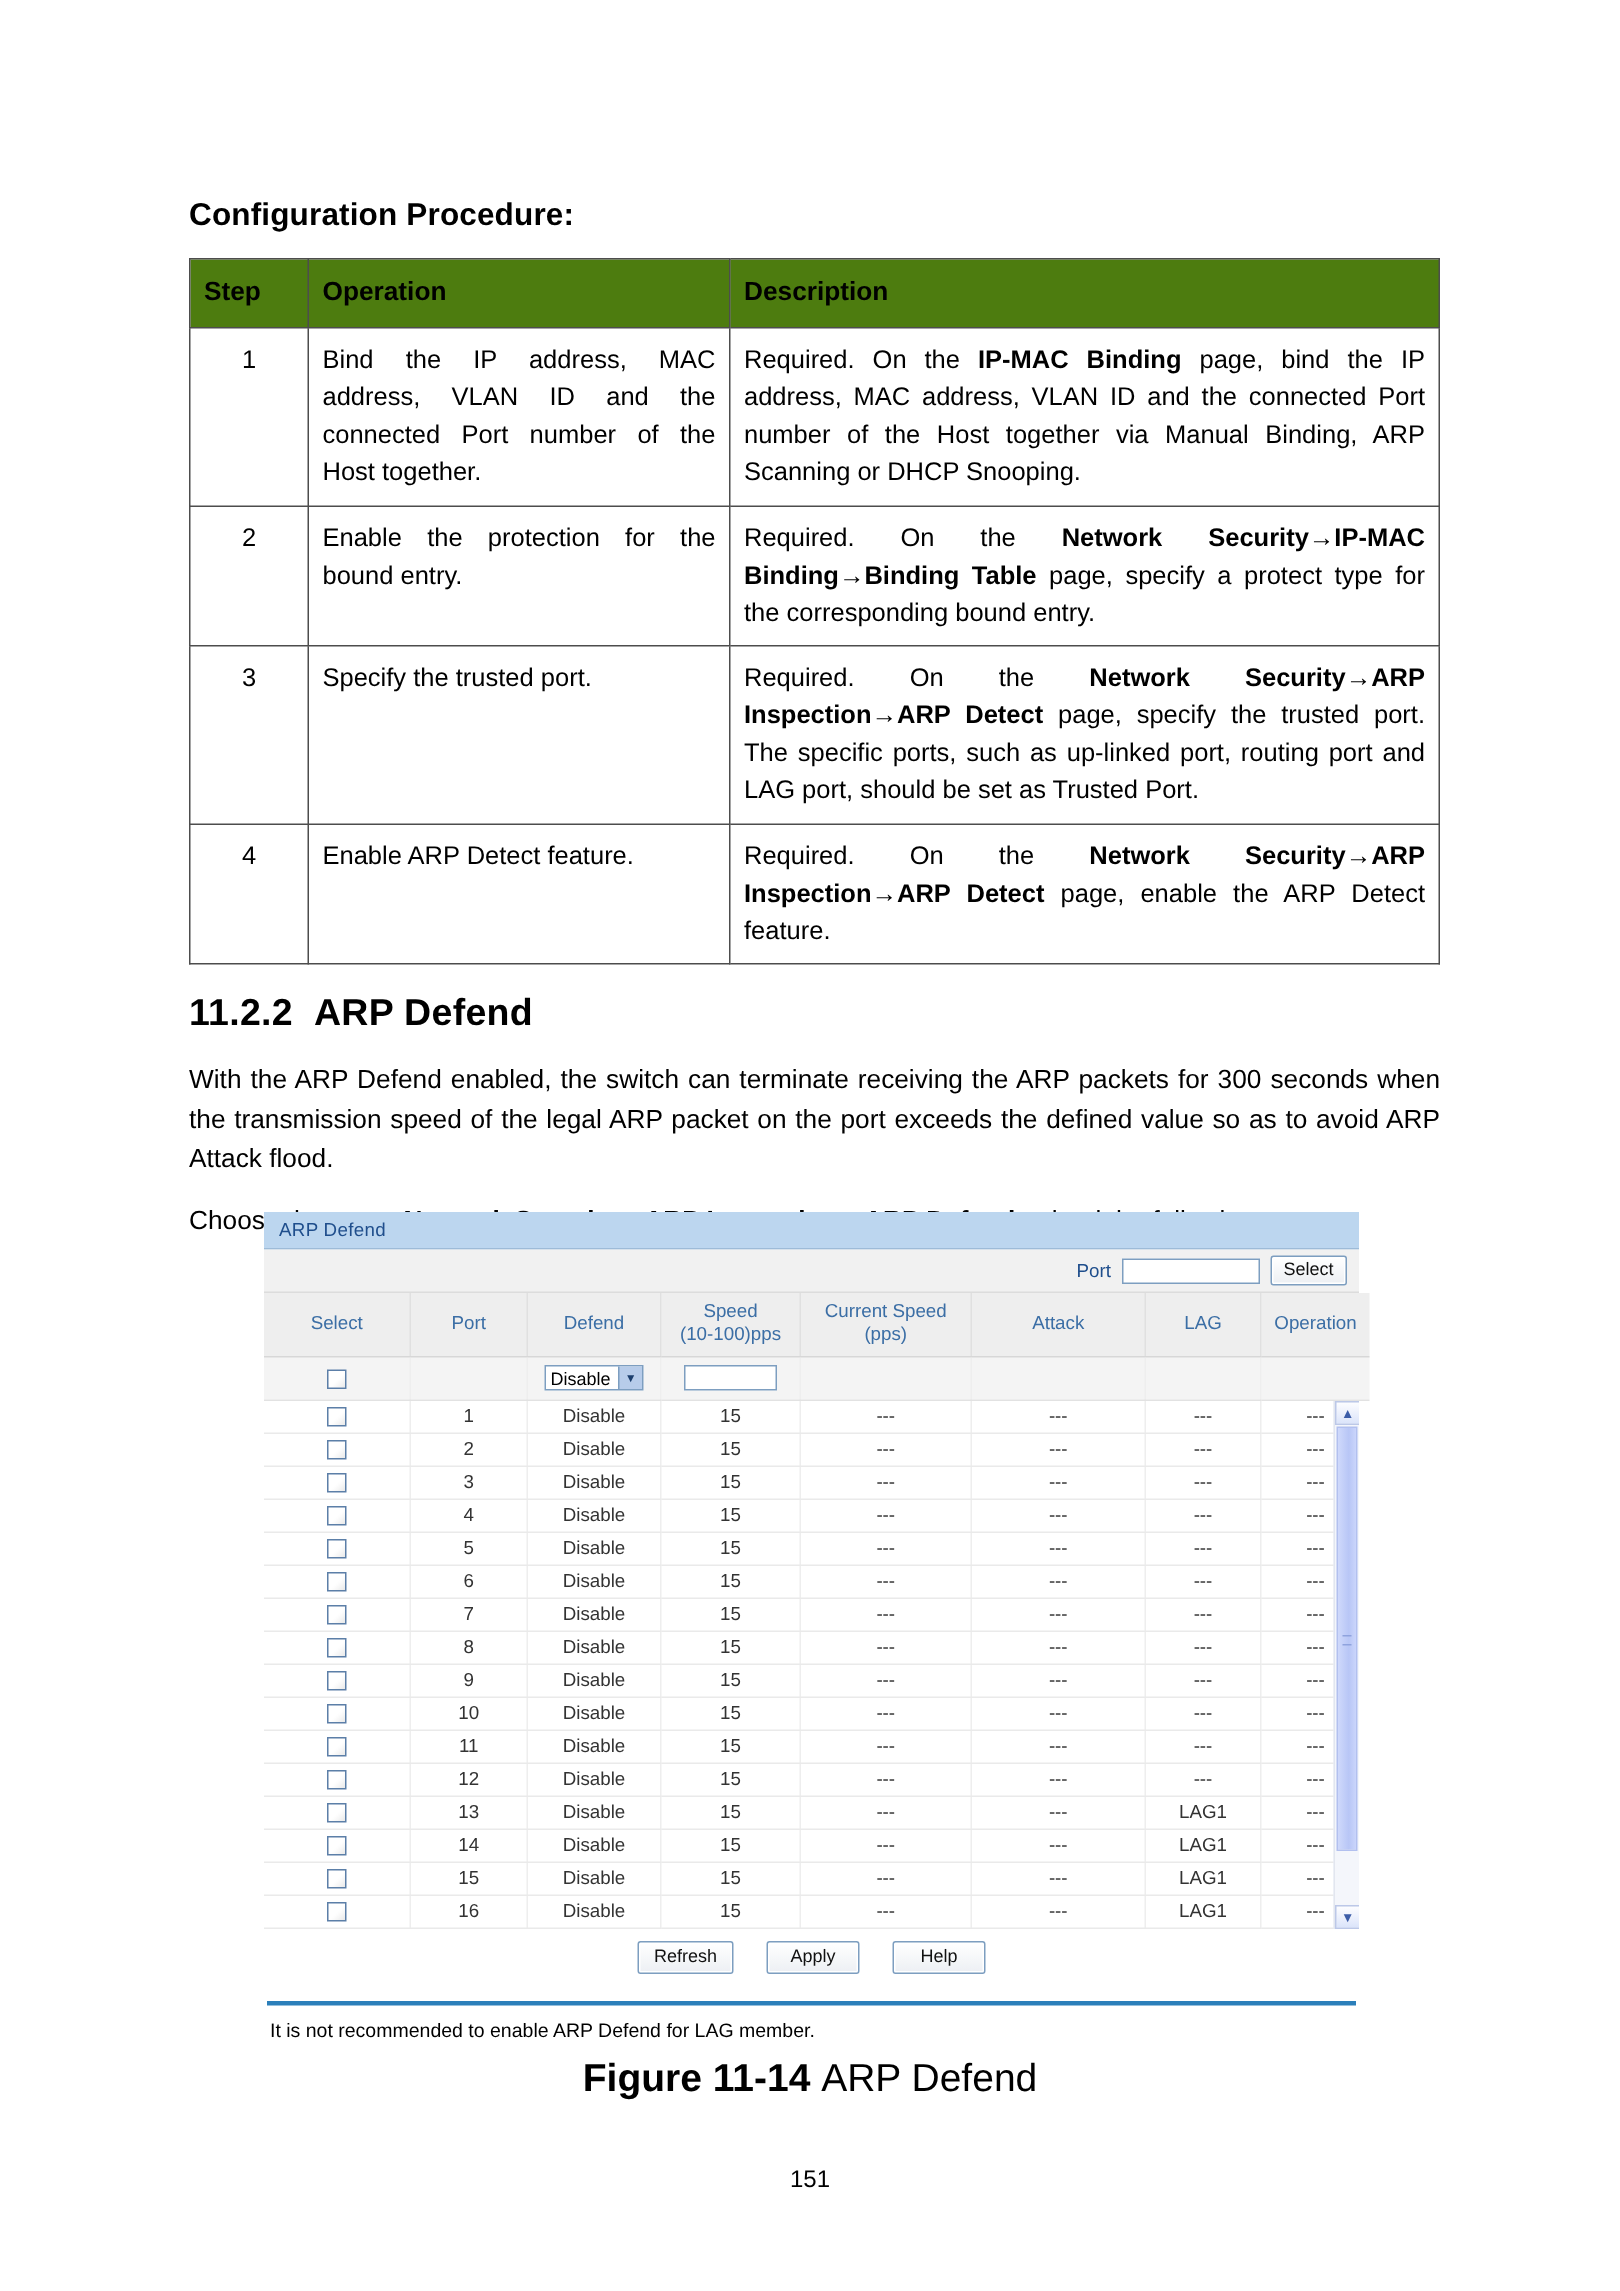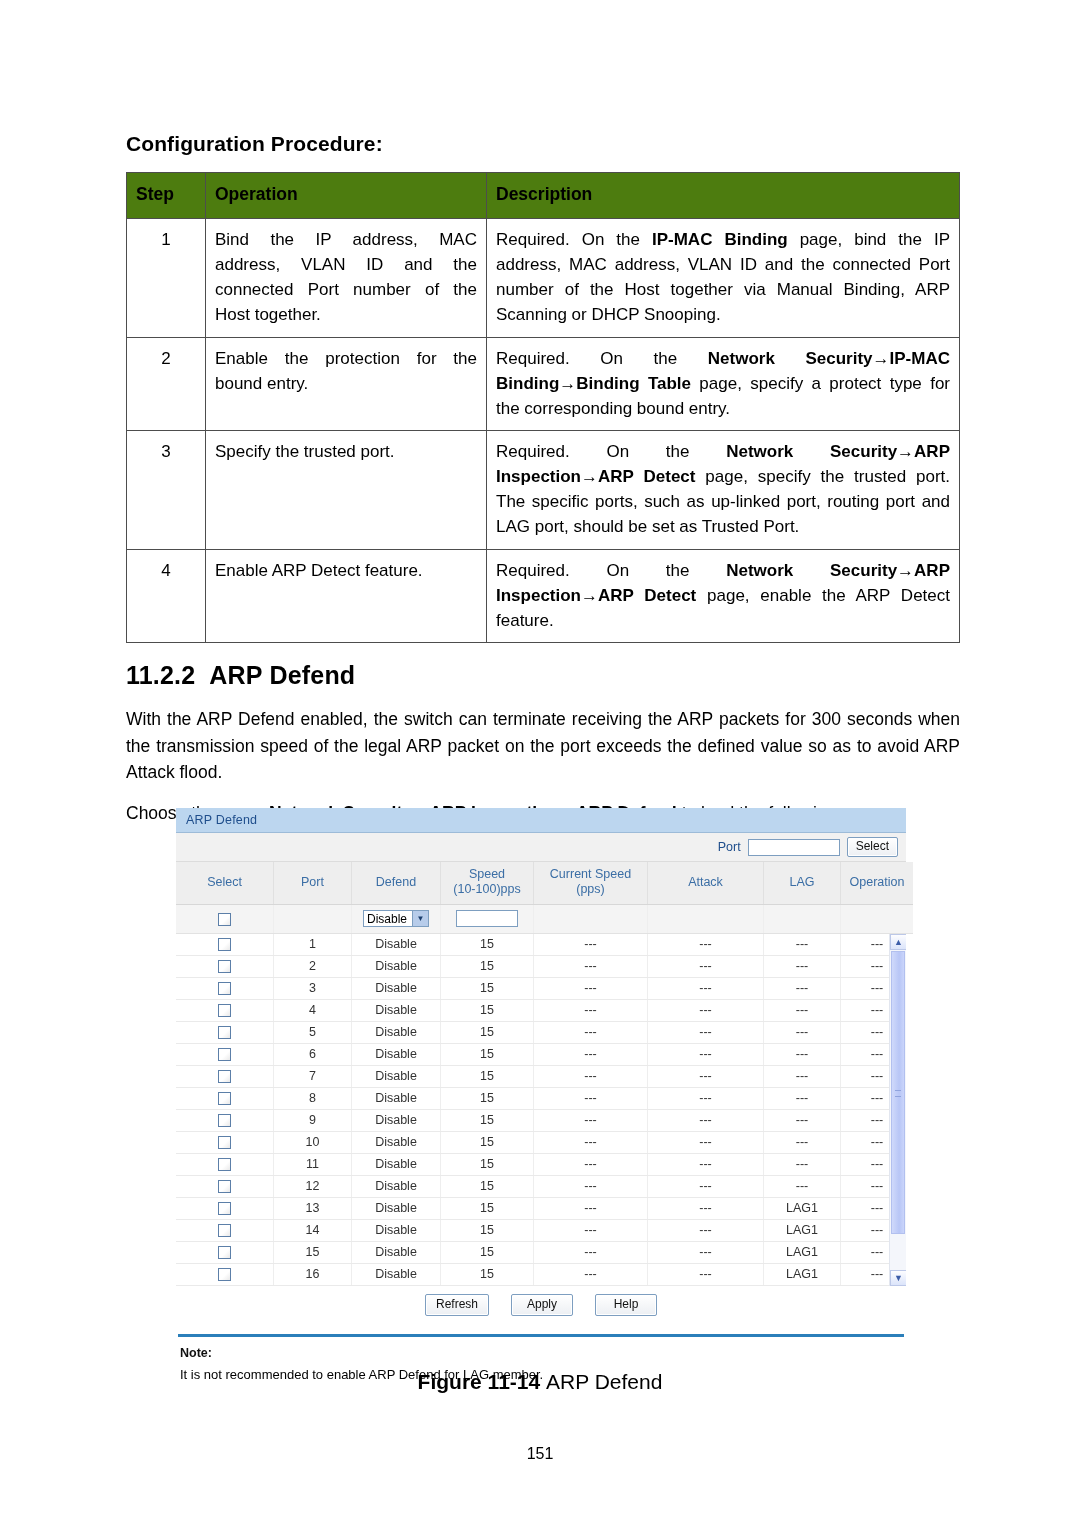--- a/index.html
+++ b/index.html
@@ -300,21 +300,21 @@
     font-size: 13px;
     color: #000000;
   }
 
   
   .caption {
     position: absolute;
     left: 0; top: 1370px;
     width: 1080px;
     text-align: center;
-    font-size: 21px;
+    font-size: 26px;
   }
   .caption .bold { font-weight: bold; }
   .pageno {
     position: absolute;
     left: 0; top: 1445px;
     width: 1080px;
     text-align: center;
     font-size: 16px;
   }
 </style>
@@ -611,21 +611,20 @@
 
     <div class="btnbar" id="btnbar">
         <button class="btn">Refresh</button>
         <button class="btn">Apply</button>
         <button class="btn">Help</button>
       </div>
 
     <div class="divider"></div>
 
     <div class="note">
-      <div class="note-title">Note:</div>
       <div class="note-text">It is not recommended to enable ARP Defend for LAG member.</div>
     </div>
   </div>
 
   <div class="caption">
     <span class="bold">Figure 11-14</span><span>&nbsp;</span><span>ARP Defend</span>
   </div>
 
   <div class="pageno">151</div>
 </div>

